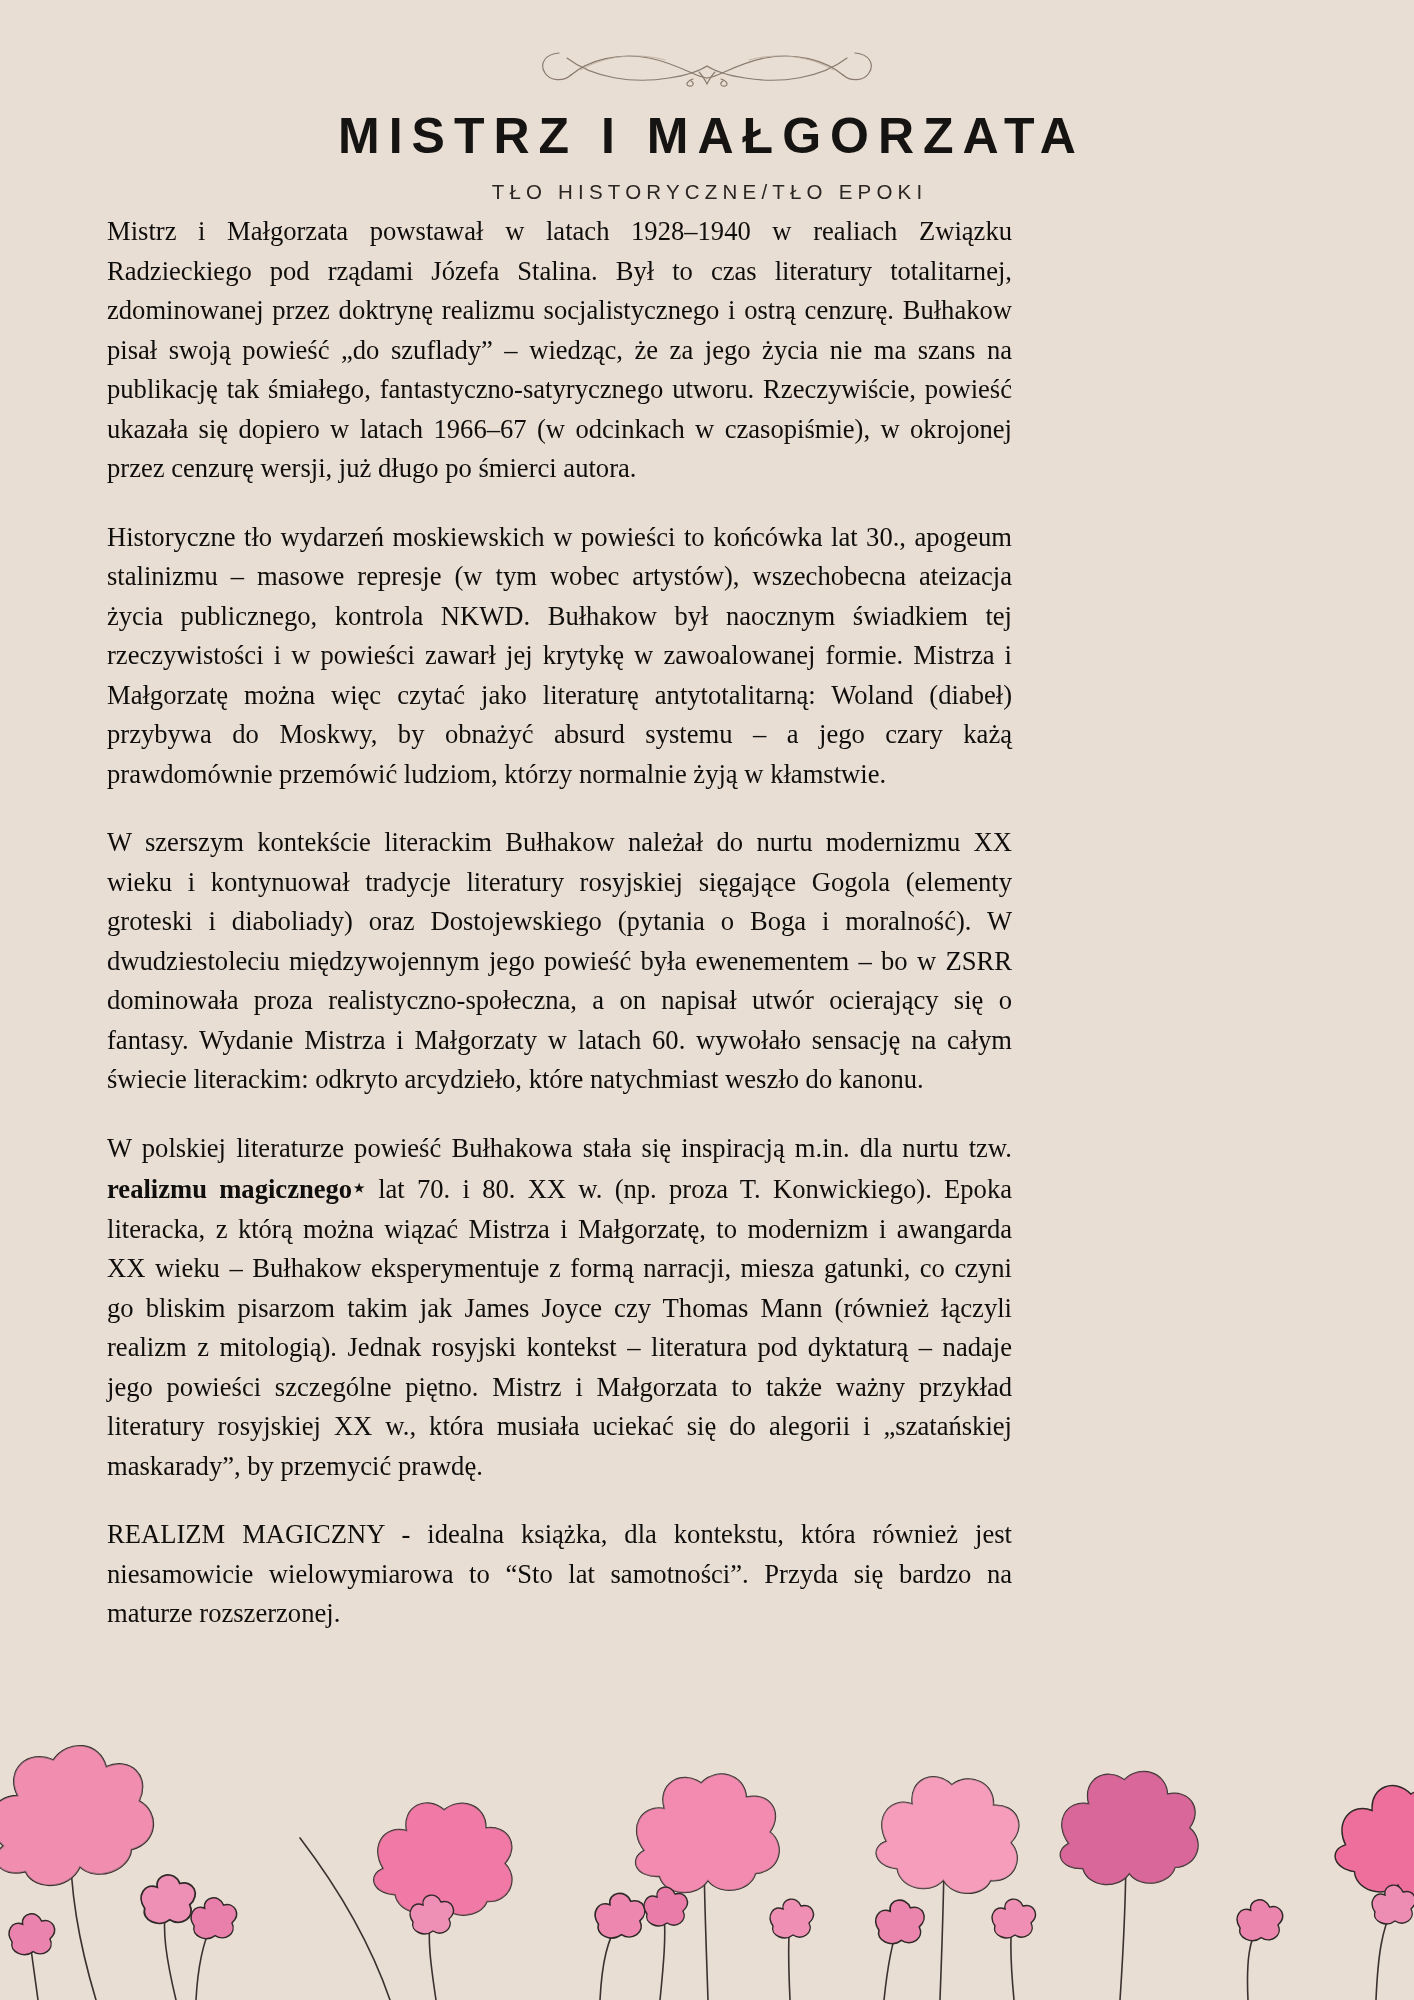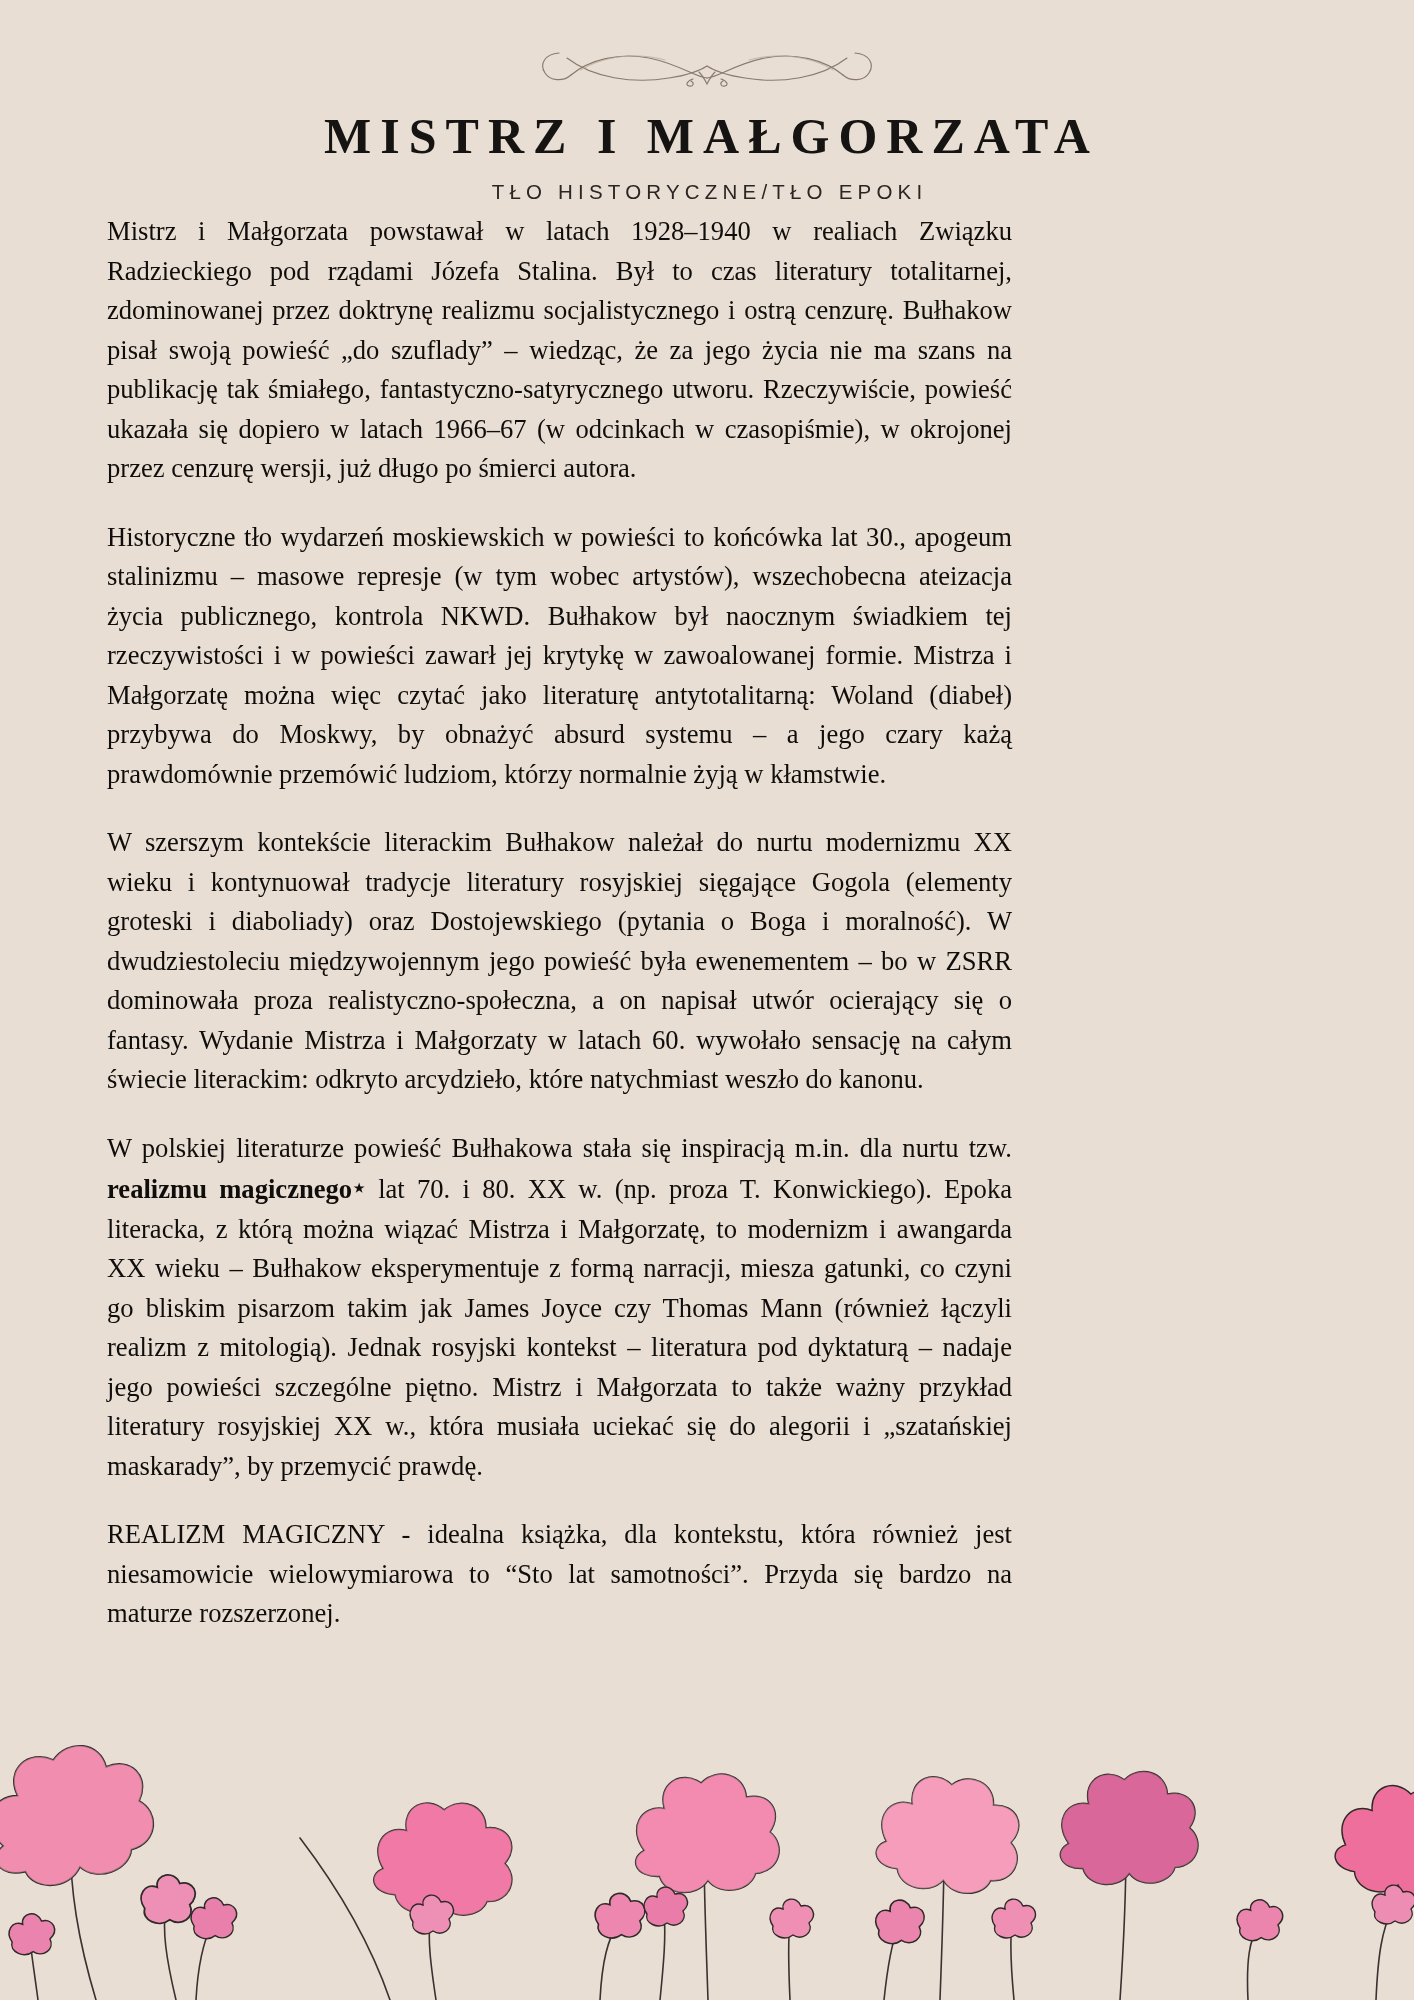--- a/index.html
+++ b/index.html
@@ -35,21 +35,21 @@
 
   
   .header {
     position: absolute;
     top: 108px;
     left: 0;
     width: 1414px;
     text-align: center;
   }
   .title {
-    font-family: Liberation Serif, serif;
+    font-family: Liberation Sans, sans-serif;
     font-weight: 700;
     font-size: 50px;
     letter-spacing: 9px;
     color: #161412;
     margin: 0;
     line-height: 1.15;
     padding-left: 9px;
   }
   .subtitle {
     font-family: "Liberation Sans", sans-serif;

